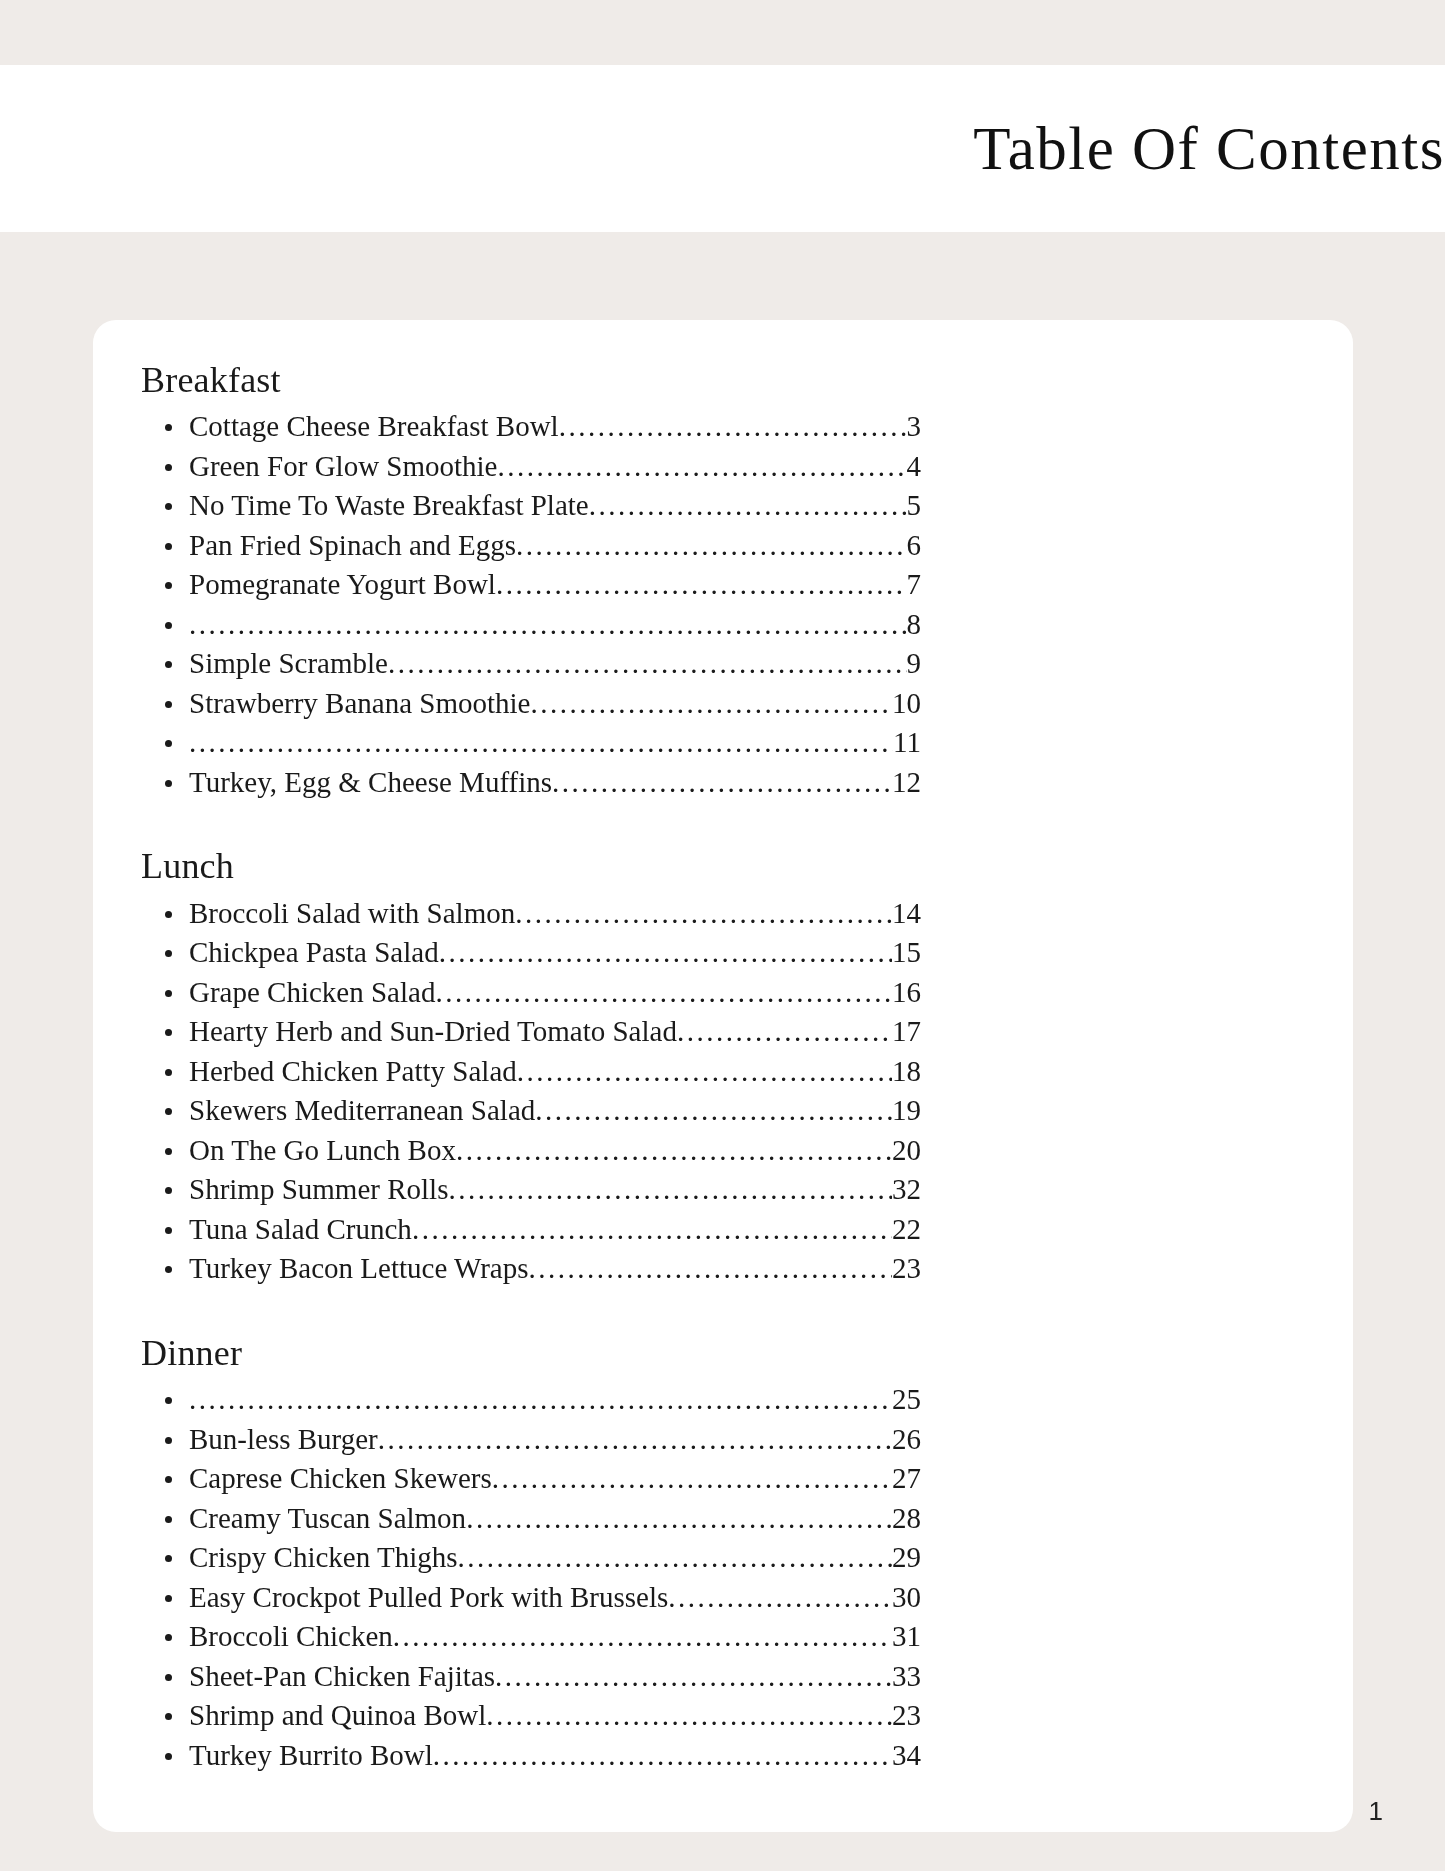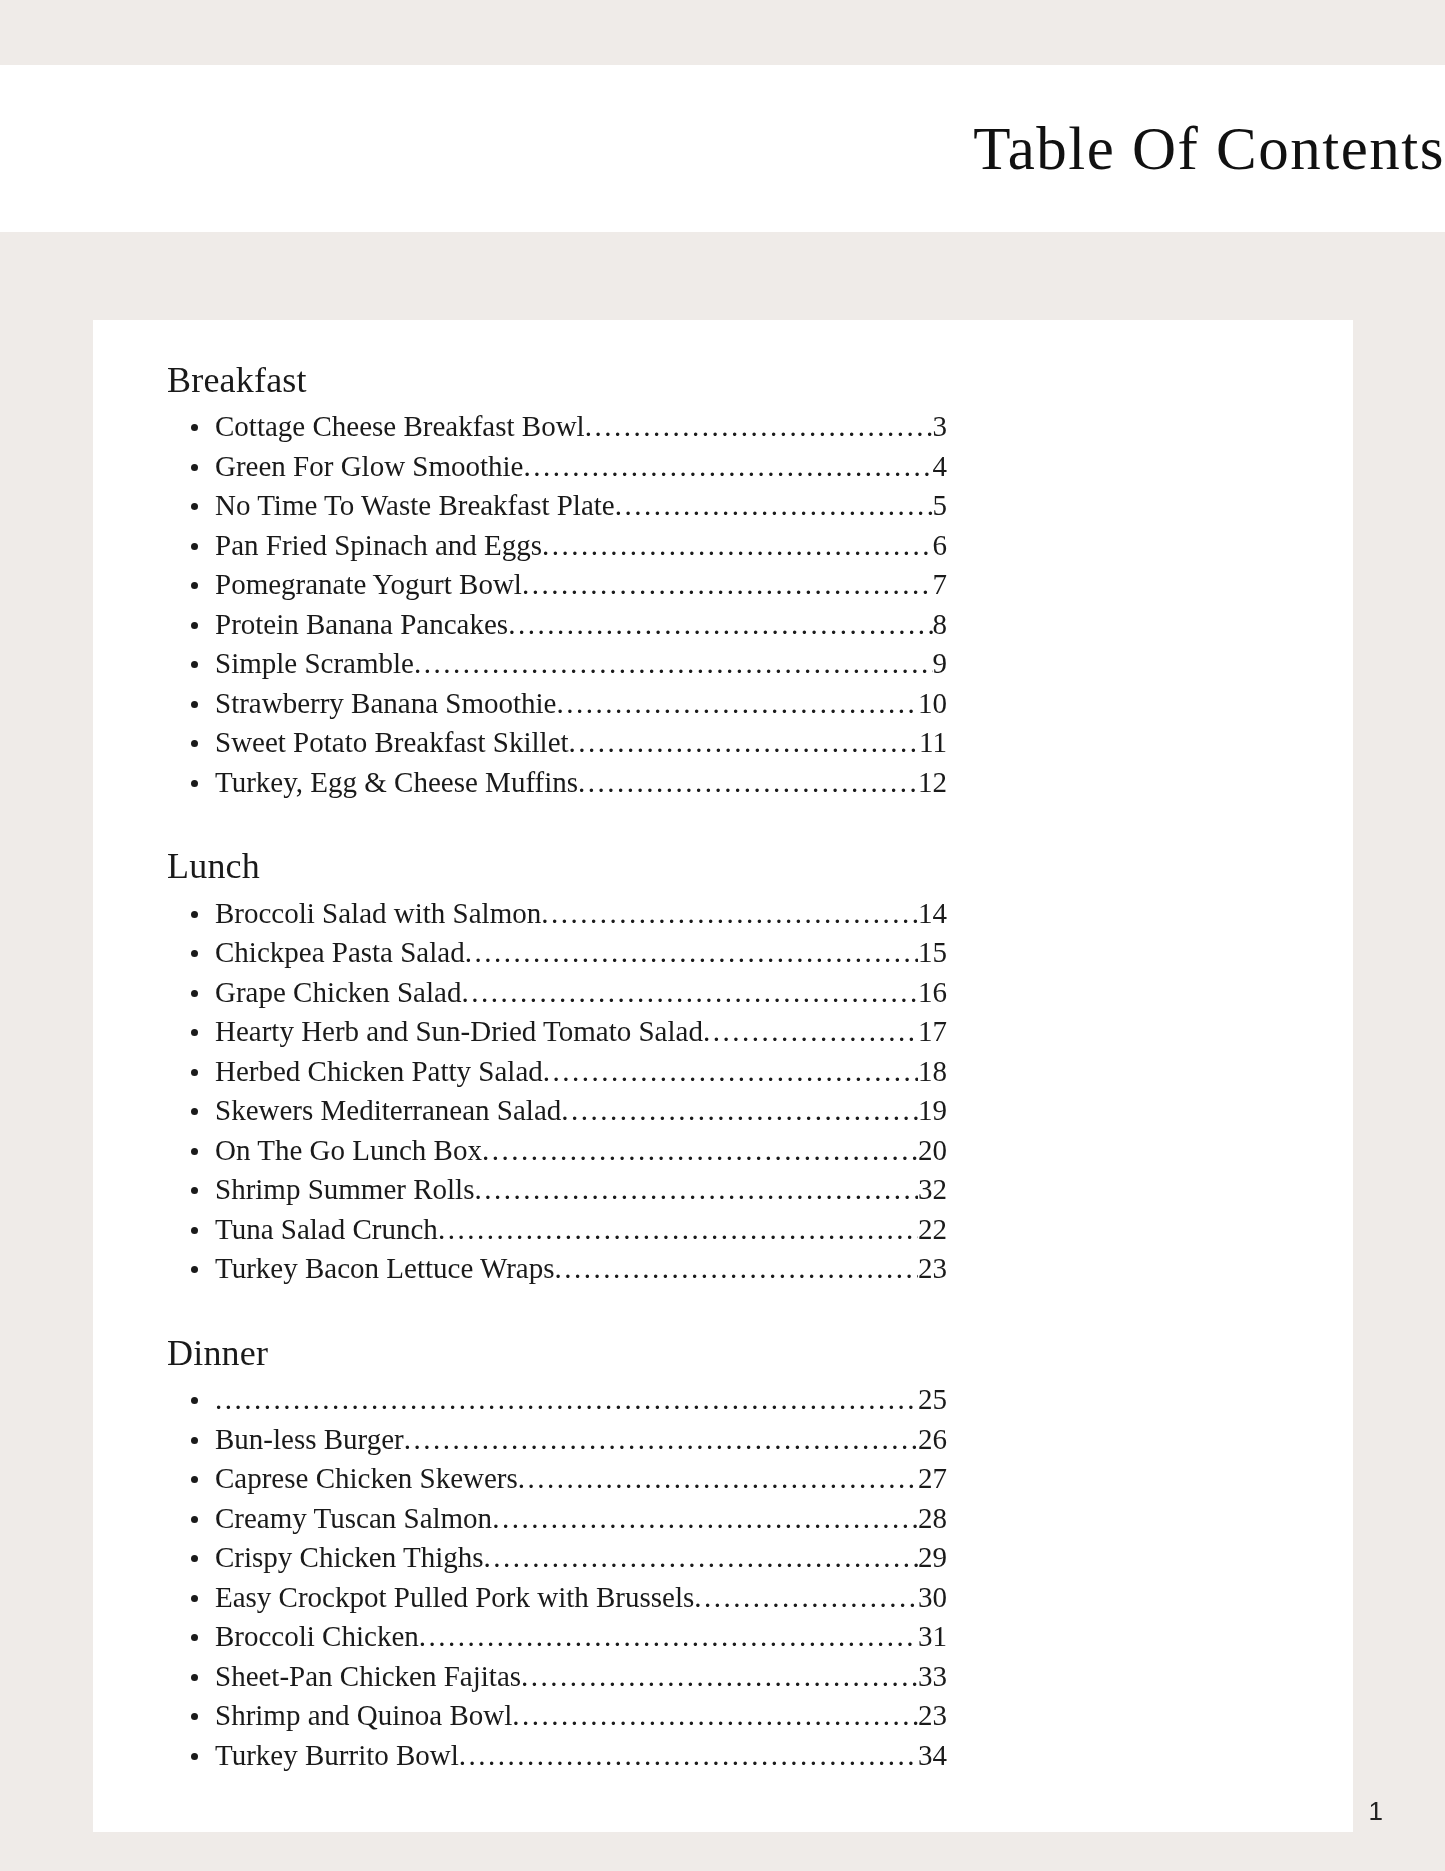--- a/index.html
+++ b/index.html
@@ -39,21 +39,22 @@
 
   
   .content-card {
     position: absolute;
     left: 93px;
     top: 320px;
     width: 1260px;
     height: 1512px;
     background: #ffffff;
     box-sizing: border-box;
-    padding: 40px 60px 0 74px;
+    padding: 40px 60px 0 48px;
+    border-radius: 23px;
   }
 
   .toc-sections {
     width: 780px;
   }
 
   .toc-section {
     margin-bottom: 44px;
   }
   .toc-section:last-child {
@@ -159,39 +160,37 @@
             <span class="page-num">6</span>
           </li>
           <li class="toc-item">
             <span class="bullet-icon"></span>
             <span class="item-title">Pomegranate Yogurt Bowl</span>
             <span class="leader">..................................................................................................</span>
             <span class="page-num">7</span>
           </li>
           <li class="toc-item">
             <span class="bullet-icon"></span>
-            <span class="item-title">Protein Banana Pancakes</span>
             <span class="leader">..................................................................................................</span>
             <span class="page-num">8</span>
           </li>
           <li class="toc-item">
             <span class="bullet-icon"></span>
             <span class="item-title">Simple Scramble</span>
             <span class="leader">..................................................................................................</span>
             <span class="page-num">9</span>
           </li>
           <li class="toc-item">
             <span class="bullet-icon"></span>
             <span class="item-title">Strawberry Banana Smoothie</span>
             <span class="leader">..................................................................................................</span>
             <span class="page-num">10</span>
           </li>
           <li class="toc-item">
             <span class="bullet-icon"></span>
-            <span class="item-title">Sweet Potato Breakfast Skillet</span>
             <span class="leader">..................................................................................................</span>
             <span class="page-num">11</span>
           </li>
           <li class="toc-item">
             <span class="bullet-icon"></span>
             <span class="item-title">Turkey, Egg &amp; Cheese Muffins</span>
             <span class="leader">..................................................................................................</span>
             <span class="page-num">12</span>
           </li>
         </ul>

